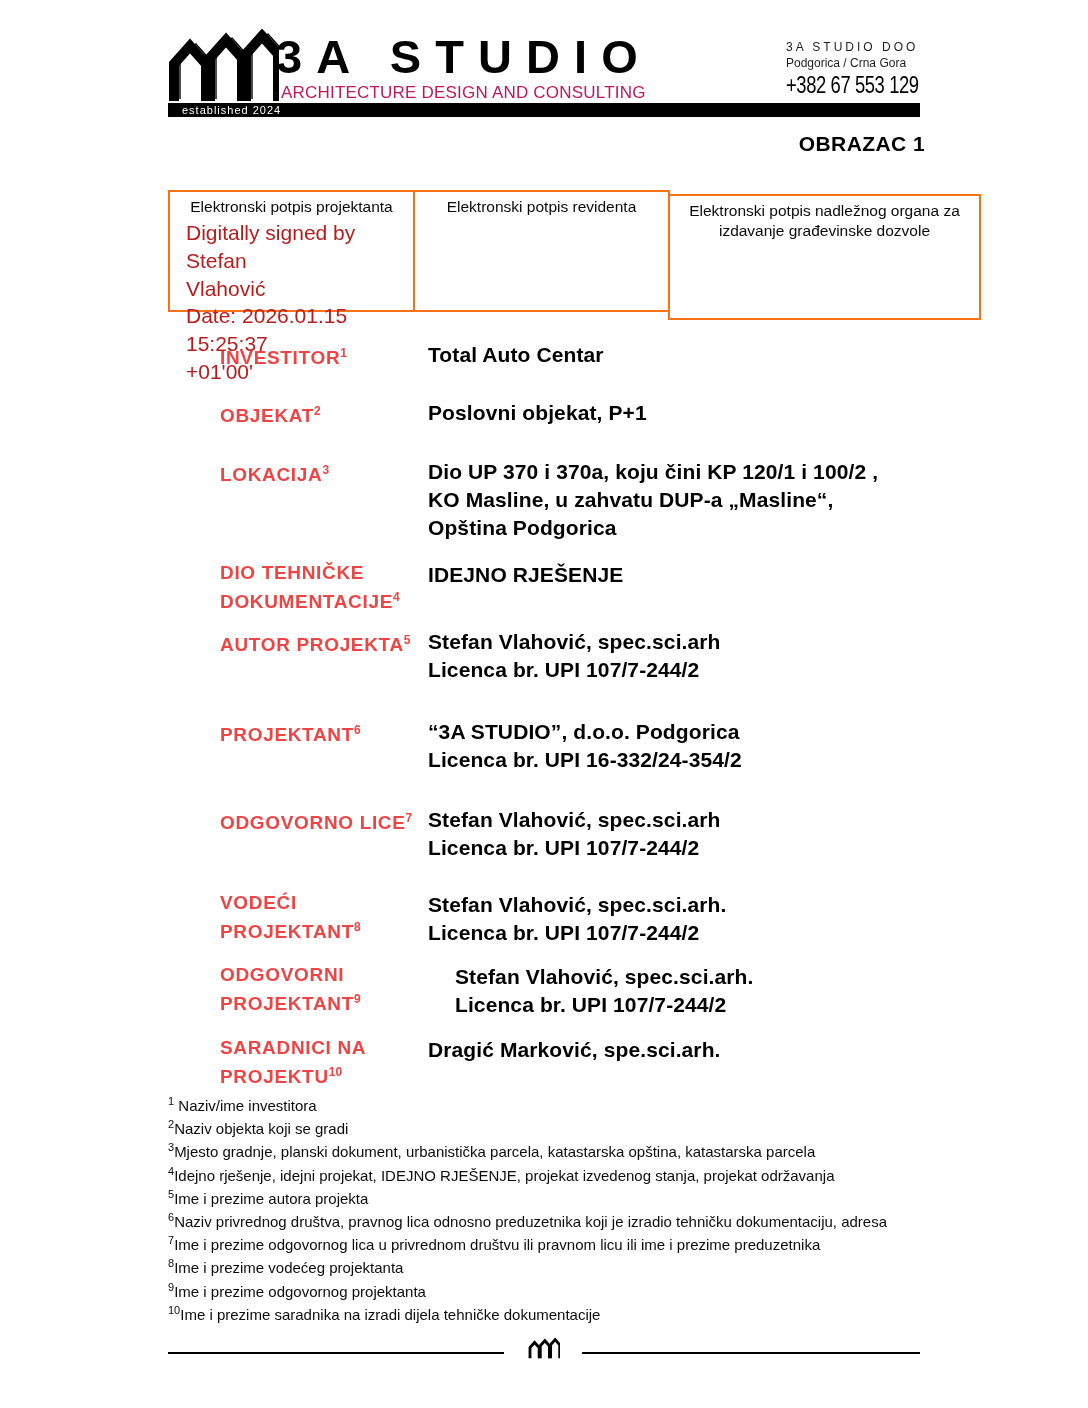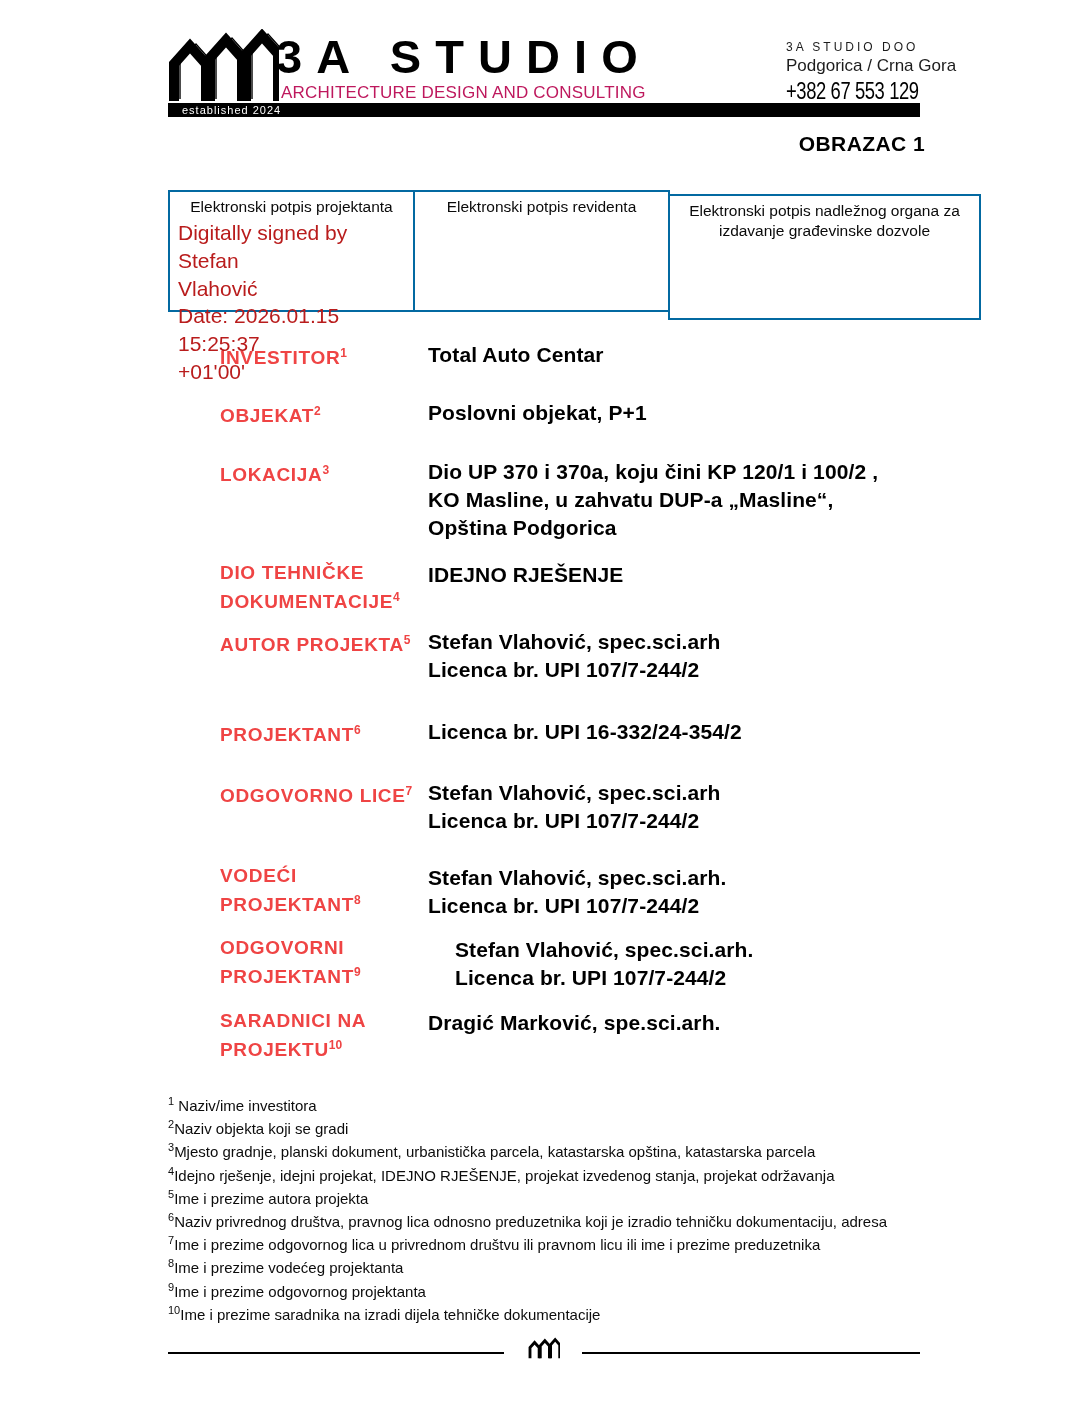--- a/index.html
+++ b/index.html
@@ -14,40 +14,40 @@
   .brand-title{
     position:absolute;left:276px;top:33px;font-size:47px;font-weight:800;
     letter-spacing:.30em;white-space:nowrap;line-height:1;
   }
   .brand-subtitle{
     position:absolute;left:281px;top:83px;font-size:17px;font-weight:400;
     letter-spacing:.012em;white-space:nowrap;color:#be185d;text-align:center;
   }
   .contact{position:absolute;left:786px;top:40px;width:150px;}
   .contact-company{font-size:12px;letter-spacing:3px;color:#1c1c1c;white-space:nowrap;}
-  .contact-location{font-size:17px;margin-top:2px;color:#1c1c1c;white-space:nowrap;text-align:right;}
+  .contact-location{font-size:12px;margin-top:2px;color:#1c1c1c;white-space:nowrap;}
   .contact-phone{
     font-size:23px;margin-top:2px;white-space:nowrap;font-weight:400;
     transform:scaleX(.8);transform-origin:left center;letter-spacing:-0.5px;
   }
   .established-bar{
     position:absolute;left:168px;top:103px;width:752px;height:14px;background:#000;
     color:#fff;font-size:11px;letter-spacing:1px;line-height:14px;padding-left:14px;
     box-sizing:border-box;
   }
 
   .form-title{
     position:absolute;top:132px;right:163px;font-size:21px;font-weight:700;
     letter-spacing:.02em;
   }
 
   
   .sig-table{position:absolute;left:168px;top:190px;display:flex;align-items:flex-start;}
   .sig-cell{
-    border:2px solid #0369a1;box-sizing:border-box;padding:5px 8px;background:#fff;
+    border:2px solid #f97316;box-sizing:border-box;padding:5px 16px;background:#fff;
   }
   .sig-cell-1{width:247px;height:122px;}
   .sig-cell-2{width:257px;height:122px;margin-left:-2px;}
   .sig-cell-3{width:313px;height:126px;margin-left:-2px;margin-top:4px;}
   .sig-head{font-size:15.5px;text-align:center;line-height:1.3;color:#0a0a0a;}
   .sig-content{
     font-size:21px;line-height:1.32;margin-top:2px;white-space:pre-line;color:#b91c1c;
   }
 
   
@@ -173,20 +173,21 @@
         <div class="field-value">
           <div>Stefan Vlahović, spec.sci.arh</div>
           <div>Licenca br. UPI 107/7-244/2</div>
         </div>
       </div>
       <div class="field-row">
         <div class="field-label">
           <div>PROJEKTANT<sup>6</sup></div>
         </div>
         <div class="field-value">
+          <div>“3A STUDIO”, d.o.o. Podgorica</div>
           <div>Licenca br. UPI 16-332/24-354/2</div>
         </div>
       </div>
       <div class="field-row">
         <div class="field-label">
           <div>ODGOVORNO LICE<sup>7</sup></div>
         </div>
         <div class="field-value">
           <div>Stefan Vlahović, spec.sci.arh</div>
           <div>Licenca br. UPI 107/7-244/2</div>

